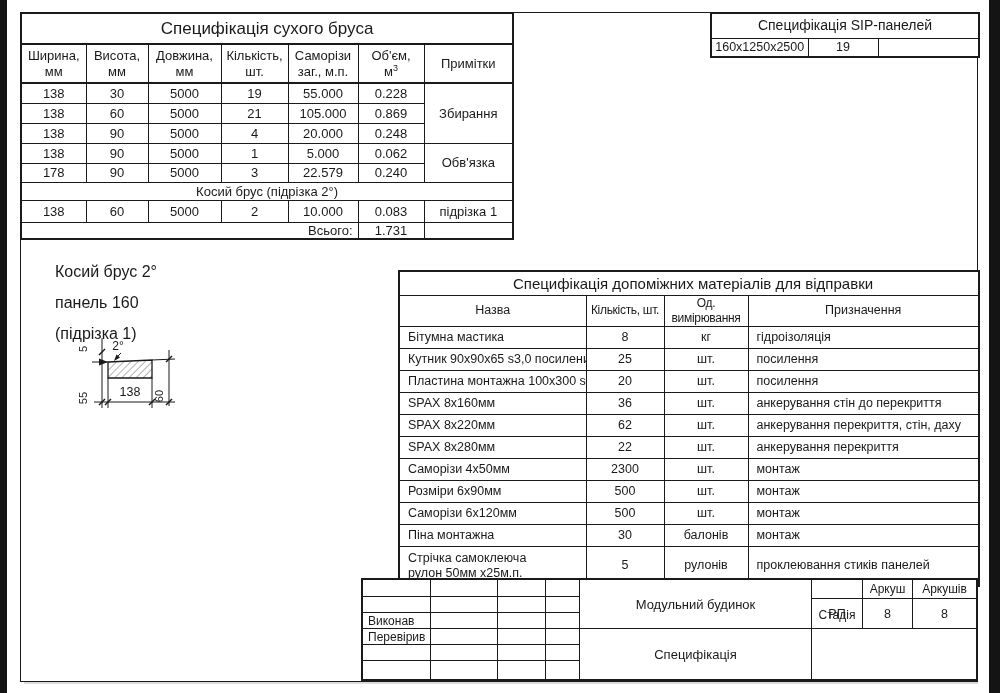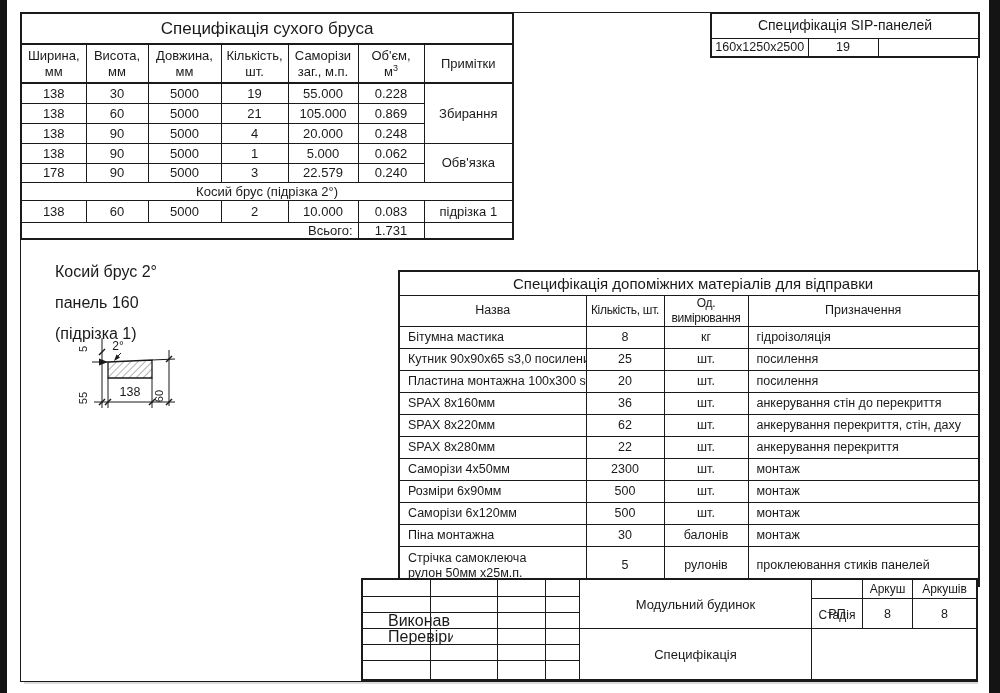--- a/index.html
+++ b/index.html
@@ -30,21 +30,21 @@
   .sip td{font-size:12.5px;}
 
   .caption{font-size:16px;line-height:31px;text-align:left;}
 
   
   .tb{border:2px solid #1a1a1a;background:#fff;}
   .tb .vline{position:absolute;width:1px;background:#1a1a1a;}
   .tb .hline{position:absolute;height:1px;background:#1a1a1a;}
   .tb .cell{position:absolute;display:flex;align-items:center;justify-content:center;
             font-size:12.5px;overflow:hidden;}
-  .tb .lab{justify-content:flex-start;padding-left:4px;font-size:16px;margin-left:20px;}
+  .tb .lab{justify-content:flex-start;padding-left:4px;font-size:12px;}
   svg text{font-family:"Liberation Sans", sans-serif;fill:#1a1a1a;}
 </style>
 </head>
 <body>
 
 <div class="abs bar" style="left:0;width:7px;"></div>
 <div class="abs bar" style="left:989px;width:11px;"></div>
 
 <div class="abs frame" style="left:20px;top:12px;width:956px;height:668px;"></div>
 <div class="abs shadow" style="left:24px;top:682px;width:954px;height:2px;opacity:.55;"></div>

